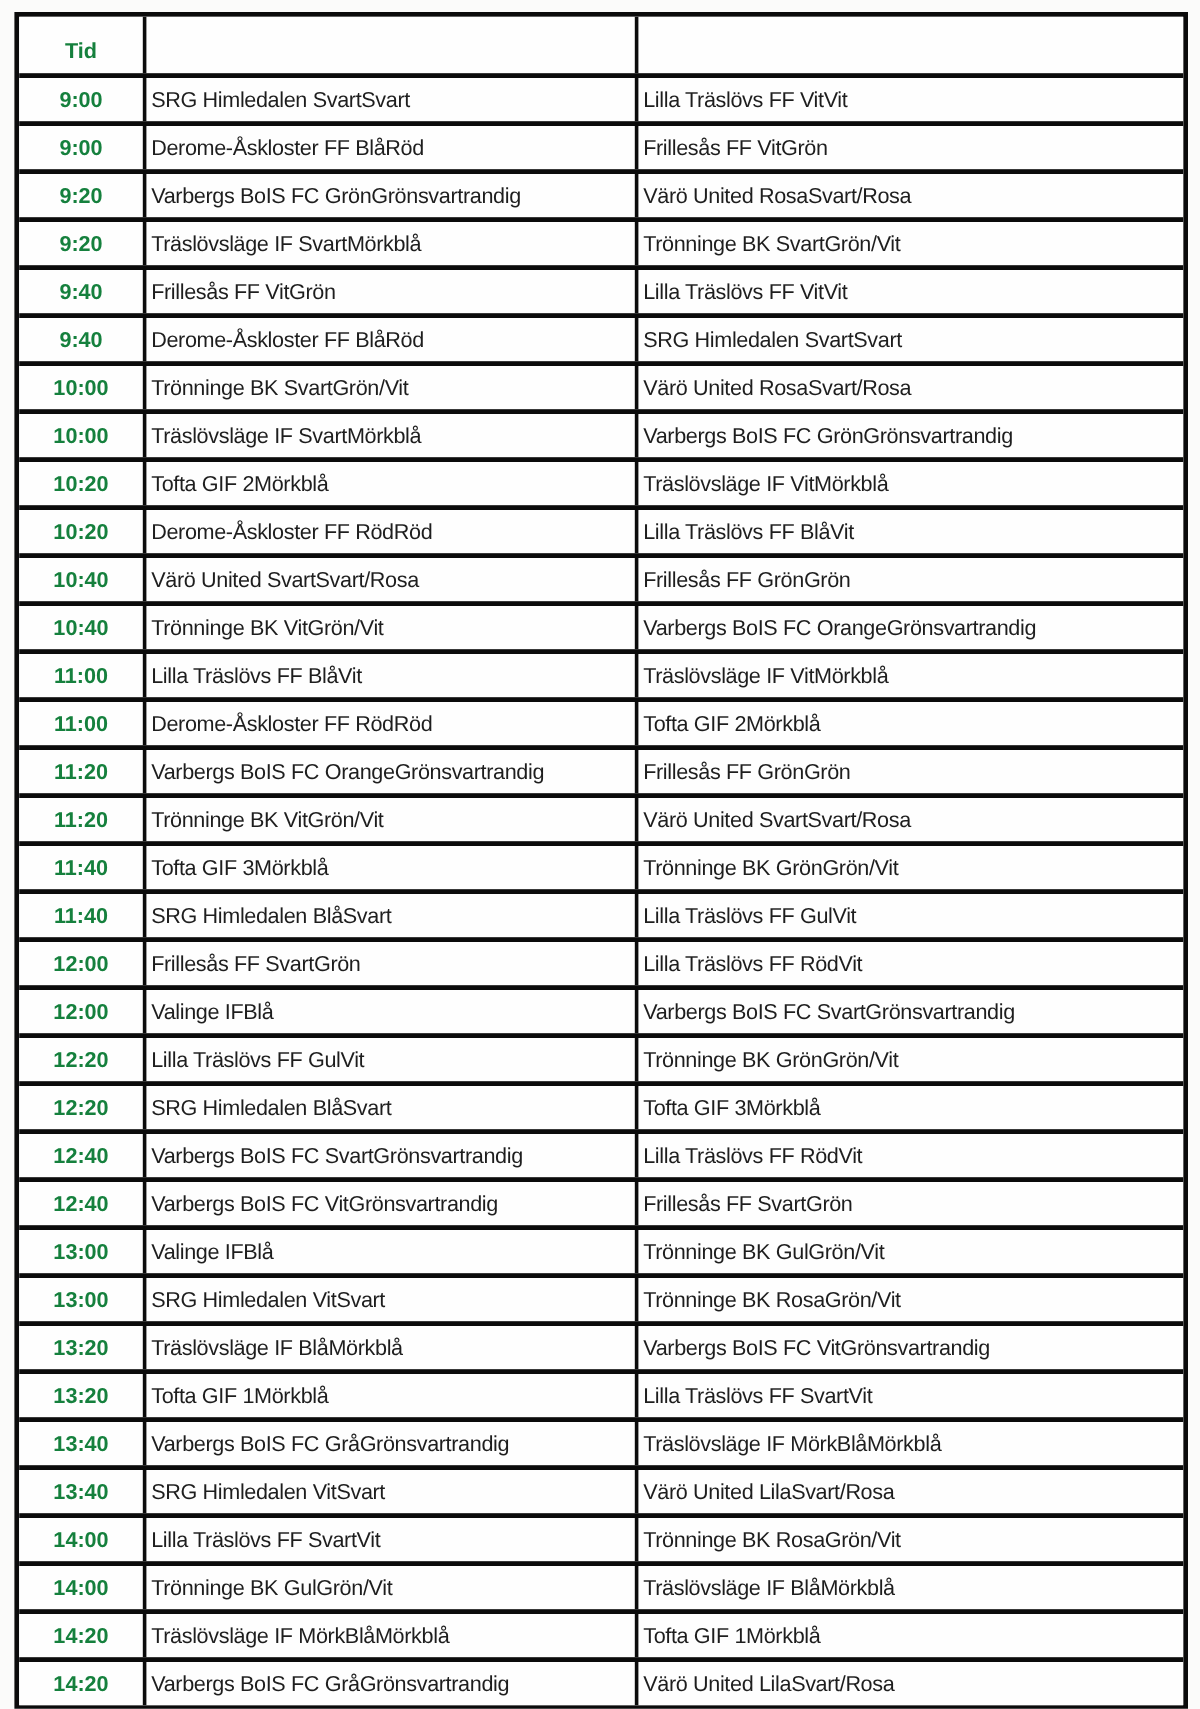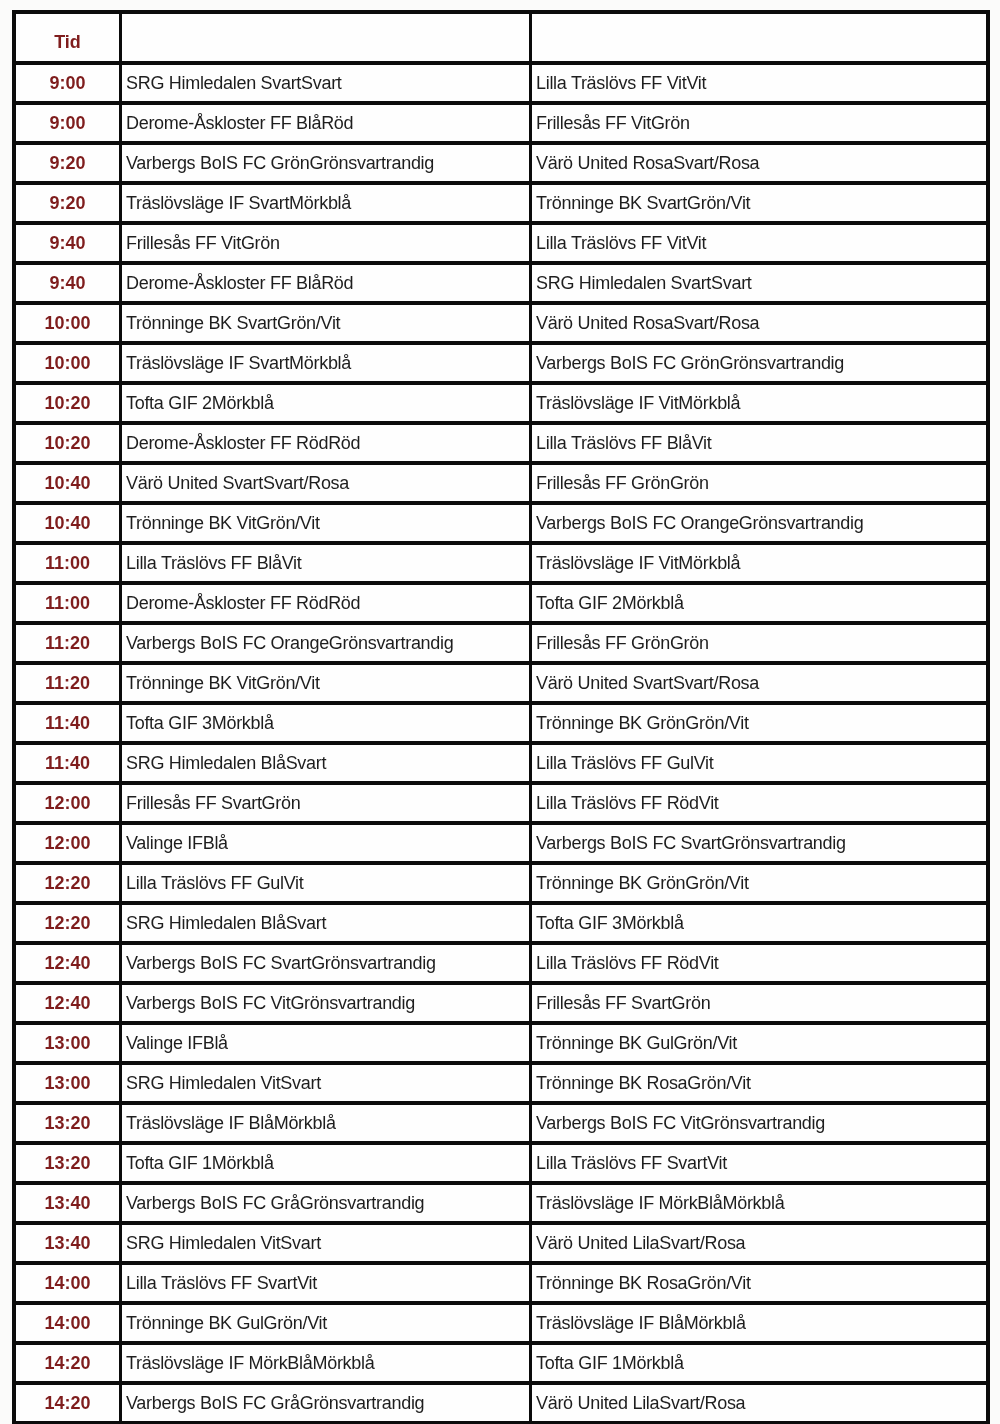--- a/index.html
+++ b/index.html
@@ -43,21 +43,21 @@
     white-space: nowrap;
     overflow: hidden;
   }
   .td:last-child {
     border-right: none;
   }
   .td.time {
     width: 106px;
     justify-content: center;
     font-weight: bold;
-    color: #7f1d1d;
+    color: #15803d;
     letter-spacing: 0;
   }
   .td.home {
     width: 410px;
     padding-left: 4px;
   }
   .td.away {
     flex: 1;
     padding-left: 4px;
   }

